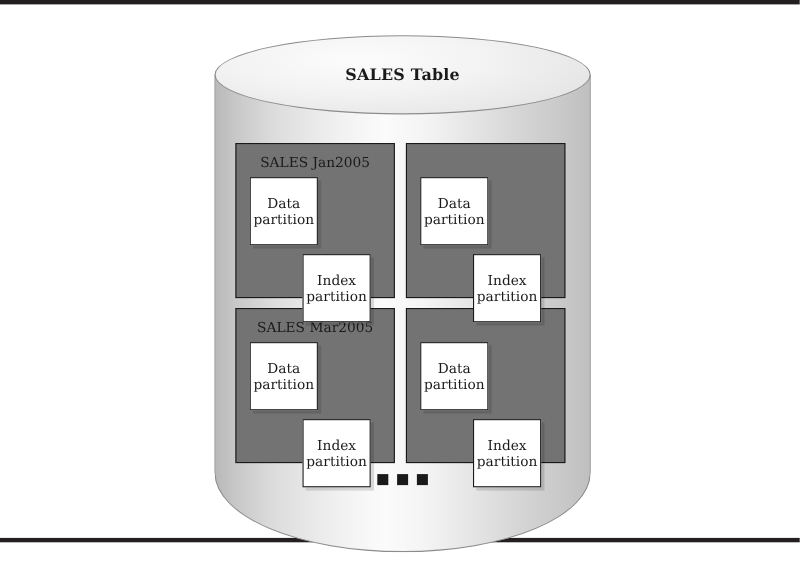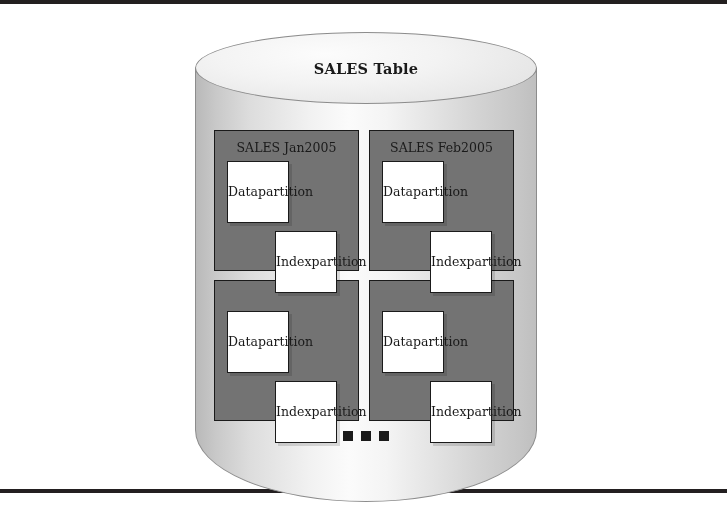--- a/index.html
+++ b/index.html
@@ -158,22 +158,23 @@
   }
 
   
   .inner-box {
     position: absolute;
     background: #ffffff;
     border: 1.6px solid #1a1a1a;
     box-sizing: border-box;
     box-shadow: 3px 3px 0 0 rgba(0,0,0,0.13);
     display: flex;
-    flex-direction: row;
+    flex-direction: column;
     align-items: center;
+    justify-content: center;
     font-size: 12.5px;
     line-height: 1.22;
     color: #1a1a1a;
   }
   .inner-box .ln { display: block; }
 
   .data-box {
     left: 12px;
     top: 30px;
     width: 62px;
@@ -229,32 +230,32 @@
           <span class="ln">Index</span>
           <span class="ln">partition</span>
         </div>
         <div class="inner-box data-box">
           <span class="ln">Data</span>
           <span class="ln">partition</span>
         </div>
       </div>
 
       <div class="partition-box r0 c1">
-        <div class="partition-title">SALES Feb2005</div>
         <div class="inner-box index-box">
           <span class="ln">Index</span>
           <span class="ln">partition</span>
         </div>
         <div class="inner-box data-box">
           <span class="ln">Data</span>
           <span class="ln">partition</span>
         </div>
       </div>
 
       <div class="partition-box r1 c0">
+        <div class="partition-title">SALES Mar2005</div>
         <div class="inner-box index-box">
           <span class="ln">Index</span>
           <span class="ln">partition</span>
         </div>
         <div class="inner-box data-box">
           <span class="ln">Data</span>
           <span class="ln">partition</span>
         </div>
       </div>
 

